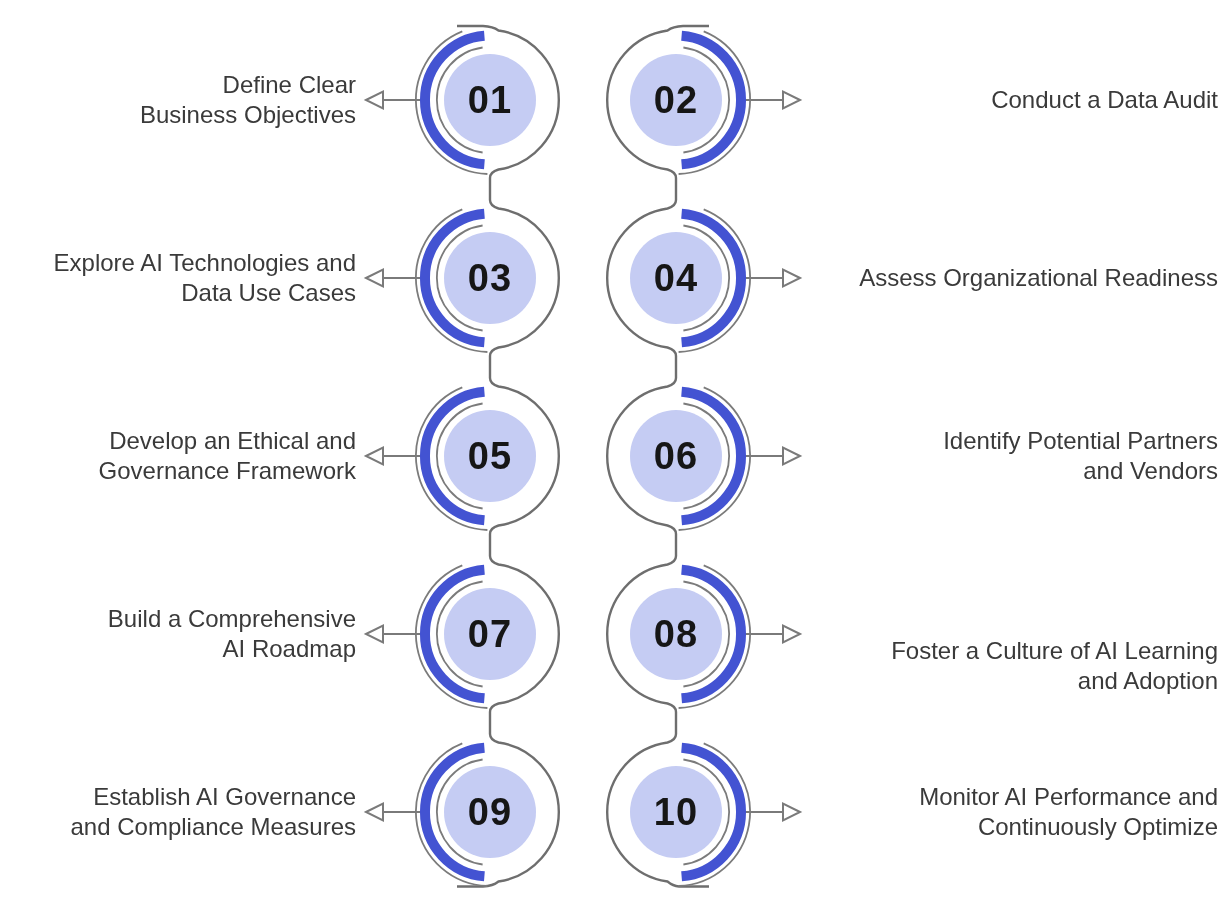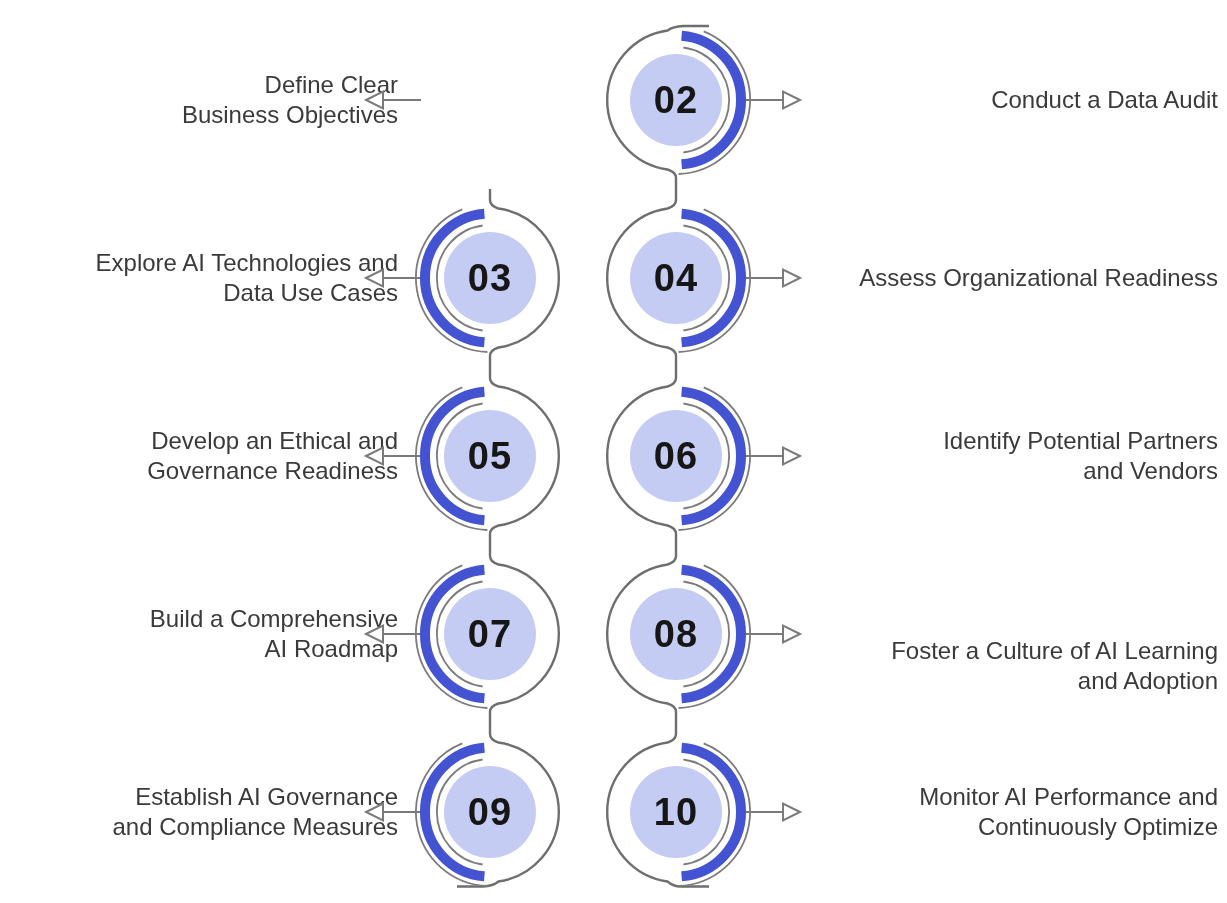--- a/index.html
+++ b/index.html
@@ -14,34 +14,34 @@
   .bluearc{stroke:#4353d2;stroke-width:10;fill:none;}
   .badge{fill:#c5ccf3;}
   .num{font-family:"Liberation Sans","DejaVu Sans",sans-serif;font-size:38px;font-weight:700;fill:#161616;letter-spacing:1px;}
   .arrow{position:absolute;width:58px;height:26px;}
   .arrow line{stroke:#7a7a7a;stroke-width:2;}
   .arrow polygon{fill:#ffffff;stroke:#7a7a7a;stroke-width:2;stroke-linejoin:miter;}
   .lbl{
     position:absolute;color:#3a3a3a;font-size:24px;line-height:30px;
     white-space:pre-line;transform:translateY(-50%);
   }
-  .lbl.left{left:0;width:356px;text-align:right;padding-left:42px;}
+  .lbl.left{left:0;width:356px;text-align:right;}
   .lbl.right{left:818px;width:400px;text-align:right;}
 </style>
 </head>
 <body>
 
 <div class="stage">
 
   <div class="lbl left" style="top:100px">Define Clear
 Business Objectives</div>
   <div class="lbl left" style="top:278px">Explore AI Technologies and
 Data Use Cases</div>
   <div class="lbl left" style="top:456px">Develop an Ethical and
-Governance Readiness</div>
+Governance Framework</div>
   <div class="lbl left" style="top:634px">Build a Comprehensive
 AI Roadmap</div>
   <div class="lbl left" style="top:812px">Establish AI Governance
 and Compliance Measures</div>
 
   <div class="lbl right" style="top:100px">Conduct a Data Audit</div>
   <div class="lbl right" style="top:456px">Identify Potential Partners
 and Vendors</div>
   <div class="lbl right" style="top:278px">Assess Organizational Readiness</div>
   <div class="lbl right" style="top:666px">Foster a Culture of AI Learning
@@ -84,20 +84,30 @@
     </svg>
   <svg class="arrow" style="left:745px;top:621px" viewBox="0 0 58 26">
       <line x1="0" y1="13" x2="38" y2="13"></line>
       <polygon points="55,13 38,4.5 38,21.5"></polygon>
     </svg>
   <svg class="arrow" style="left:745px;top:799px" viewBox="0 0 58 26">
       <line x1="0" y1="13" x2="38" y2="13"></line>
       <polygon points="55,13 38,4.5 38,21.5"></polygon>
     </svg>
 
+  <div class="node" style="left:405px;top:11px">
+    <svg viewBox="0 0 170 178">
+      <path class="ring" d="M 52,15 L 78,15 Q 88,15.5 93.5,19.5 A 70.2 70.2 0 0 1 93.5,158.5 Q 85,161 85,167 L 85,178"></path>
+      <path class="thin" d="M 57.3,20.4 A 74 74 0 0 0 82.4,163"></path>
+      <path class="bluearc" d="M 79.4,24.7 A 64.5 64.5 0 0 0 79.4,153.3"></path>
+      <path class="thin" d="M 77.6,36.5 A 53 53 0 0 0 77.6,141.5"></path>
+      <circle class="badge" cx="85" cy="89" r="46"></circle>
+      <text class="num" x="85" y="89" text-anchor="middle" dominant-baseline="central">01</text>
+    </svg>
+  </div>
   <div class="node" style="left:405px;top:189px">
     <svg viewBox="0 0 170 178">
       <path class="ring" d="M 85,0 L 85,11 Q 85,17 93.5,19.5 A 70.2 70.2 0 0 1 93.5,158.5 Q 85,161 85,167 L 85,178"></path>
       <path class="thin" d="M 57.3,20.4 A 74 74 0 0 0 82.4,163"></path>
       <path class="bluearc" d="M 79.4,24.7 A 64.5 64.5 0 0 0 79.4,153.3"></path>
       <path class="thin" d="M 77.6,36.5 A 53 53 0 0 0 77.6,141.5"></path>
       <circle class="badge" cx="85" cy="89" r="46"></circle>
       <text class="num" x="85" y="89" text-anchor="middle" dominant-baseline="central">03</text>
     </svg>
   </div>

